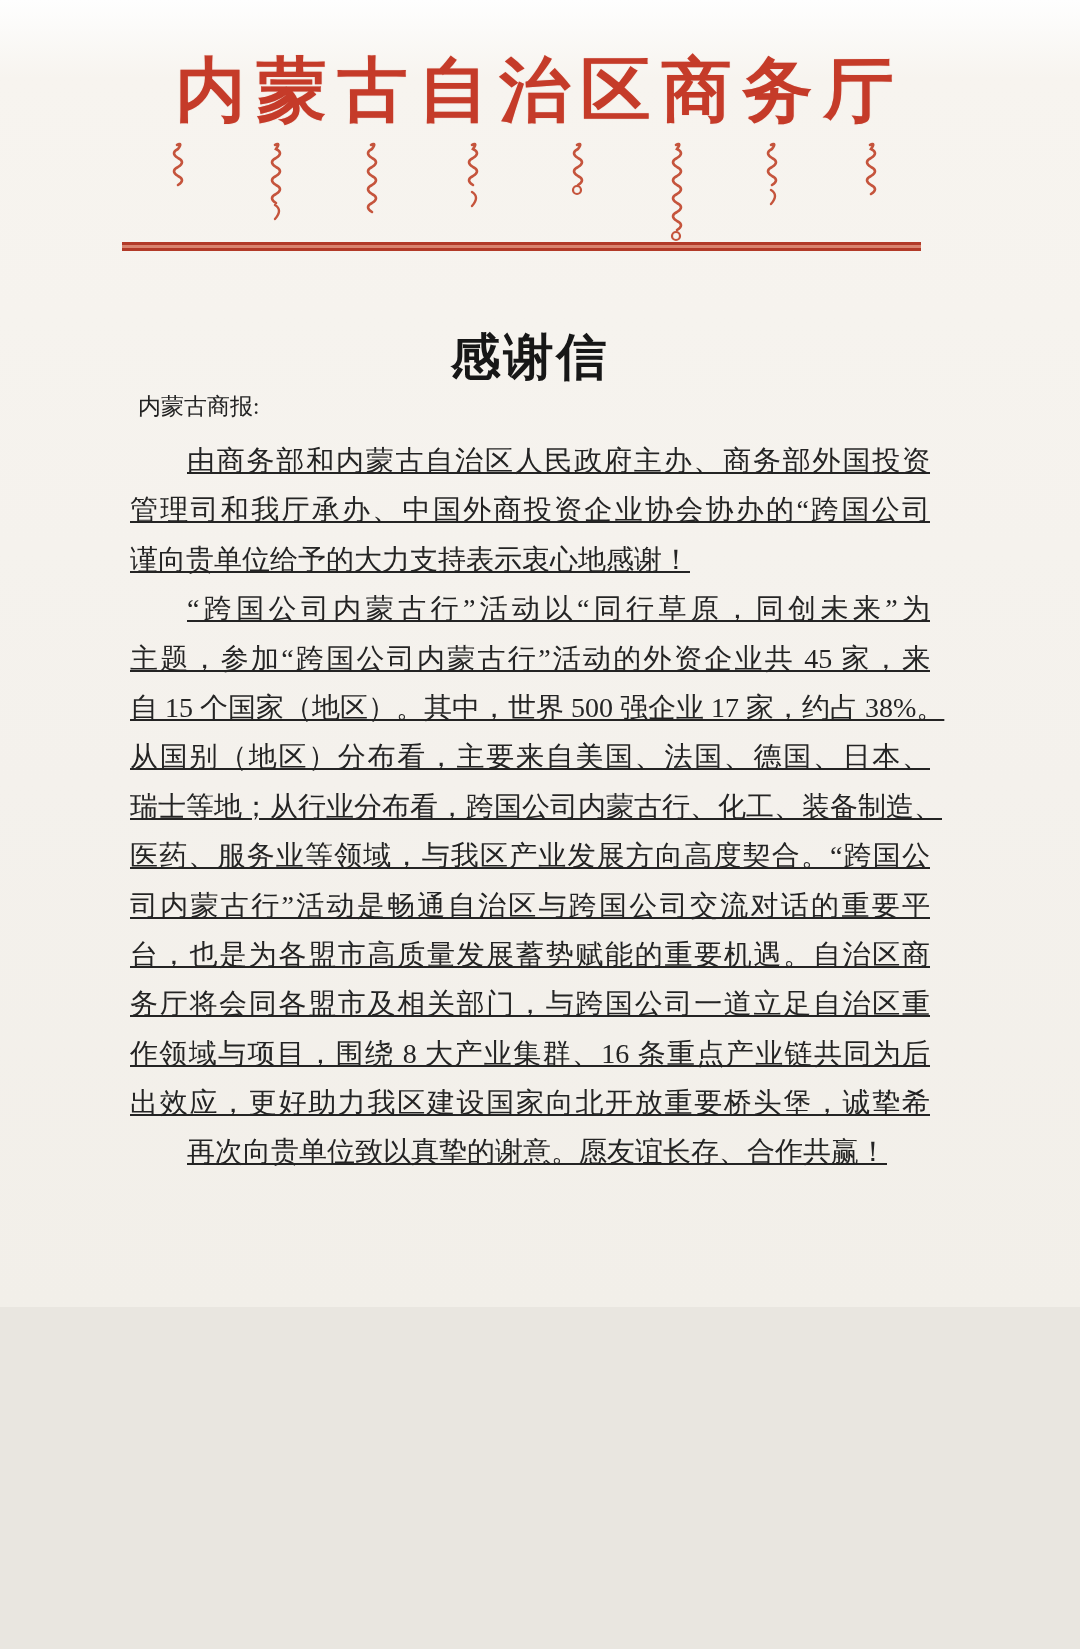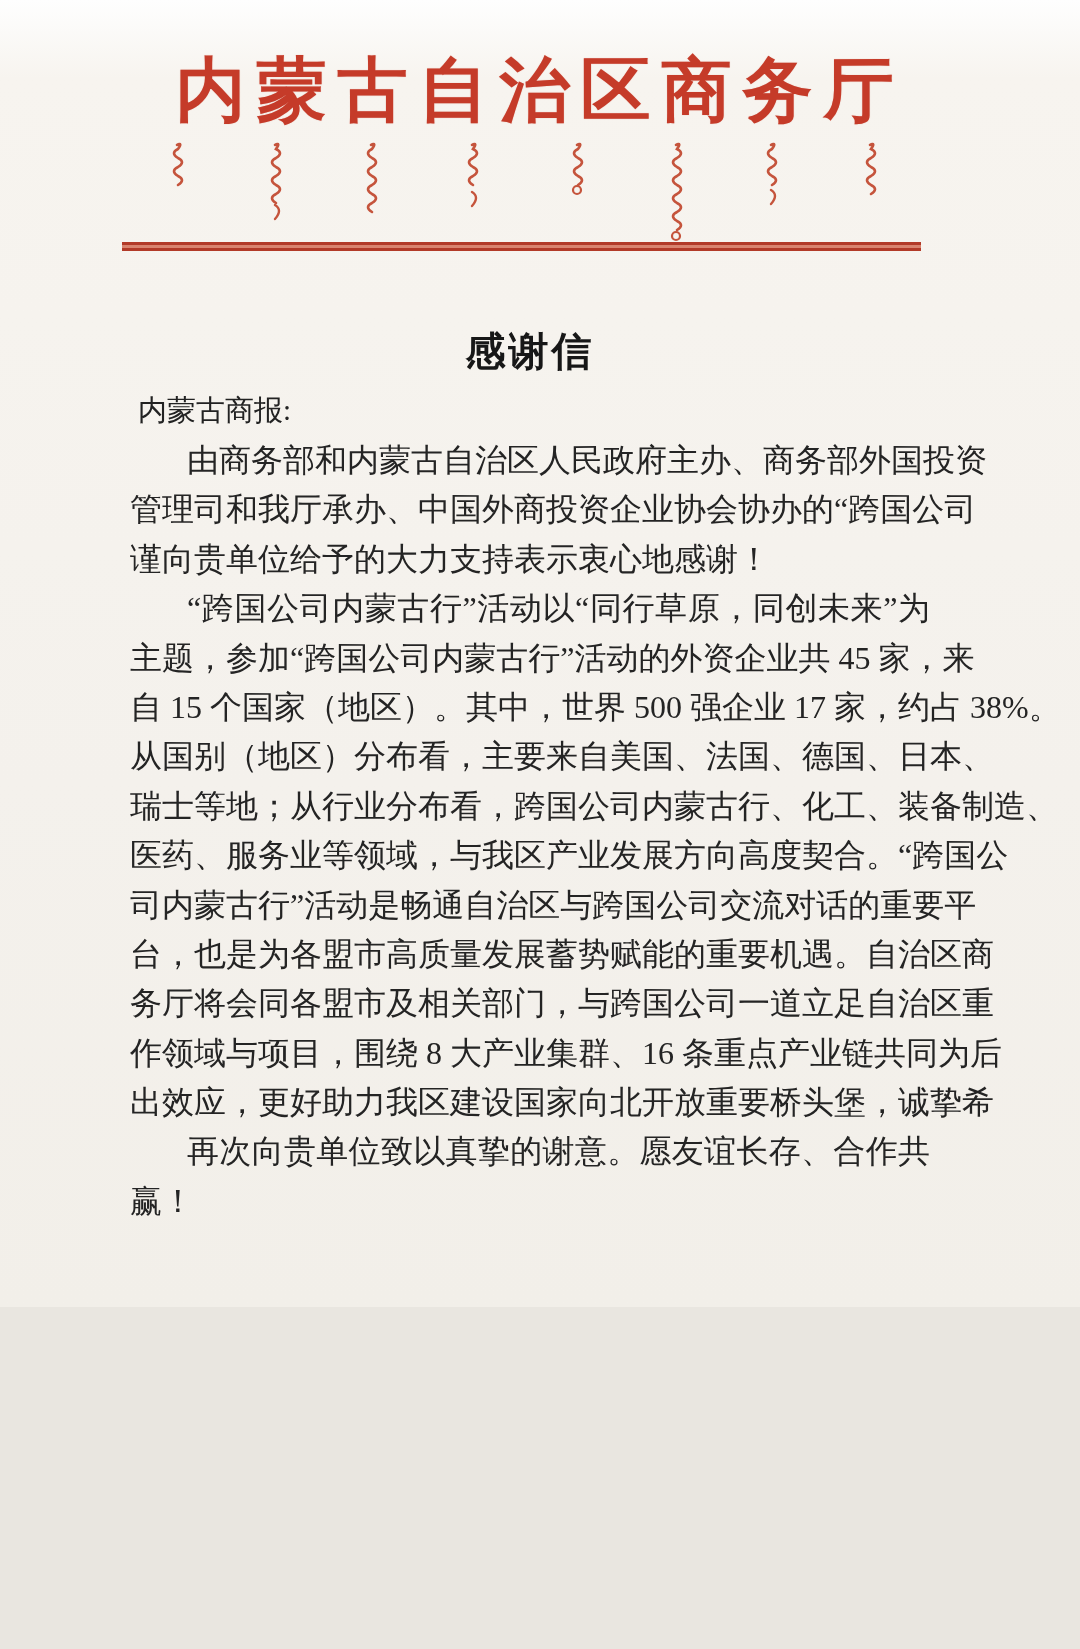--- a/index.html
+++ b/index.html
@@ -21,37 +21,38 @@
     white-space:nowrap;
   }
   .mong-col{position:absolute;}
   .red-rule{
     position:absolute;left:122px;top:242px;width:799px;height:3px;
     border-top:3px solid #b23a28;border-bottom:3px solid #b23a28;
     background:#d9836e;
   }
   .doc-title{
     position:absolute;top:324px;left:130px;width:800px;
-    text-align:center;font-size:40px;font-weight:bold;color:#171717;
+    text-align:center;font-size:50px;font-weight:bold;color:#171717;
     letter-spacing:3px;
   }
   .salutation{
     position:absolute;top:391px;left:138px;
-    font-size:29px;color:#222;
+    font-size:23px;color:#222;
   }
   .body-block{
     position:absolute;top:436px;left:130px;width:800px;
     color:#242424;
   }
   .bline{
     height:49.4px;line-height:49.4px;
-    font-size:32px;
+    font-size:28px;
     text-align:justify;text-align-last:justify;
     text-justify:inter-character;
     white-space:nowrap;
+    text-decoration:underline;
   }
   .bline.indent{text-indent:57px;}
   .bline.end{text-align-last:left;white-space:normal;}
   .seal{position:absolute;left:582px;top:1368px;width:229px;height:229px;opacity:.88;}
   .date-line{
     position:absolute;top:1482px;left:556px;width:280px;
     text-align:center;font-size:28px;color:#1c1c1c;letter-spacing:1px;
     z-index:6;white-space:nowrap;font-style:italic;
   }
 </style>

